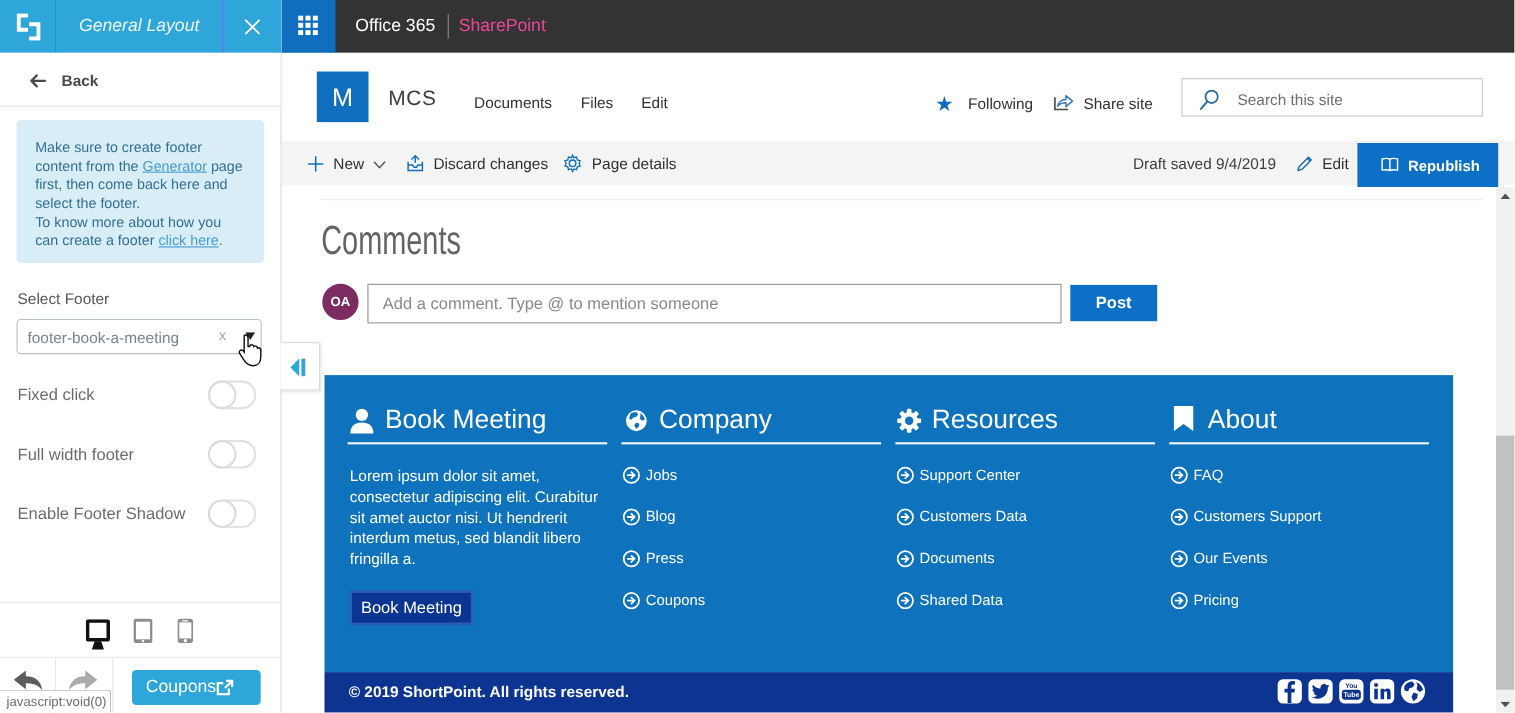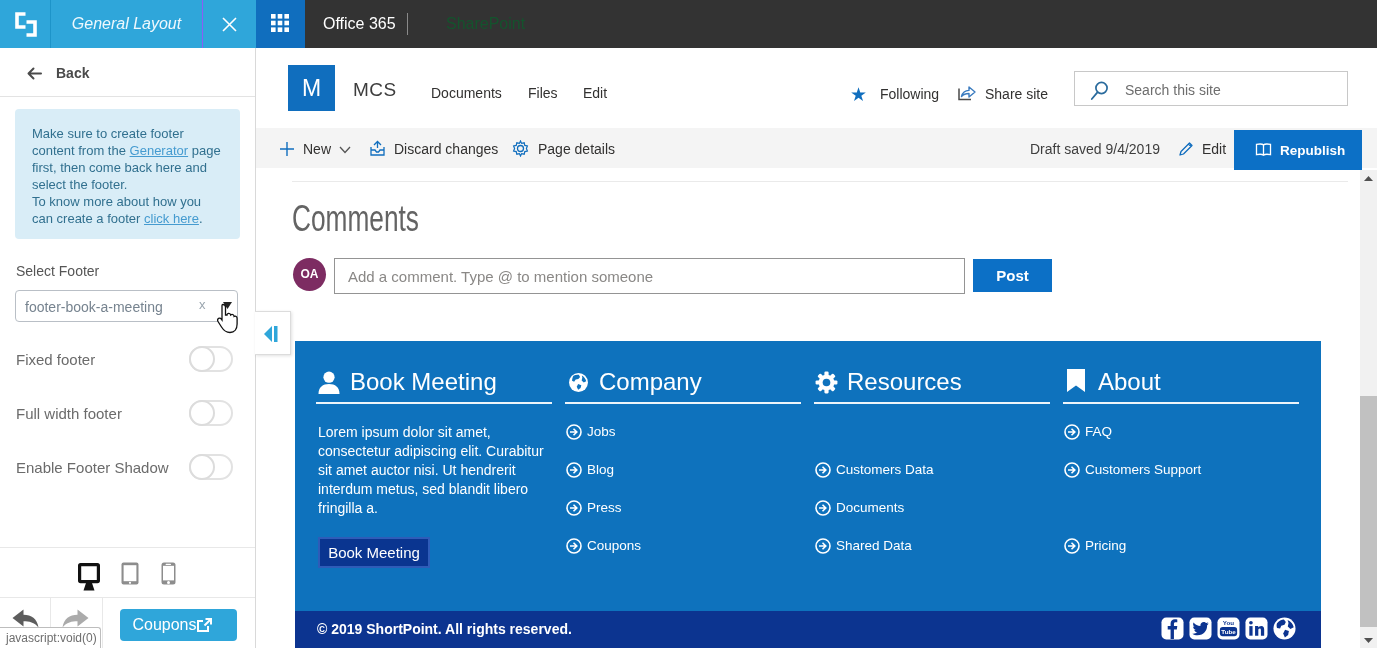--- a/index.html
+++ b/index.html
@@ -28,21 +28,21 @@
 #sep2 { left:0; top:597px; width:255px; height:1px; background:#e8e8e8; }
 .vsep { top:598px; width:1px; height:50px; background:#e8e8e8; }
 #publishbtn { left:120px; top:609px; width:117px; height:32px; background:#2fa6da; border-radius:4px; color:#fff; font-size:16px; text-align:center; line-height:32px; }
 #tooltip { left:0px; top:627px; width:101px; height:21px; background:#fff; border:1px solid #bdbdbd; border-left:none; border-bottom:none; border-top-right-radius:3px; font-size:12px; color:#6e6e6e; line-height:20px; padding-left:6px; z-index:40; }
 
 
 #topbar { left:255px; top:0; width:1122px; height:48px; background:#333333; }
 #launcher { left:255px; top:0; width:50px; height:48px; background:#106ebe; }
 #o365 { left:323px; top:0; height:48px; line-height:48px; color:#fff; font-size:16px; }
 #barsep { left:407px; top:13px; width:1px; height:22px; background:#8a8a8a; }
-#spTxt { left:417px; top:0; height:32px; line-height:48px; color:#14532d; font-size:16px;margin-left:29px; }
+#spTxt { left:417px; top:0; height:32px; line-height:48px; color:#ec4899; font-size:16px; }
 
 
 #siteheader { left:255px; top:48px; width:1122px; height:80px; background:#fff; }
 #mlogo { left:288px; top:65px; width:47px; height:46px; background:#106ebe; color:#fff; font-size:23px; text-align:center; line-height:46px; }
 #mcs { left:353px; top:79px; font-size:19px; color:#3d3d3d; letter-spacing:0.5px; }
 .navlink { top:85px; font-size:14px; color:#323130; }
 #searchbox { left:1074px; top:71px; width:274px; height:35px; border:1px solid #c8c8c8; background:#fff; }
 #searchtxt { left:1125px; top:82px; font-size:14px; color:#6d6d6d; }
 
 
@@ -230,20 +230,27 @@
         <rect x="9.8" y="17.4" width="4.4" height="6" rx="1.2" transform="rotate(45 12 12)"></rect>
         <rect x="9.8" y="0.6" width="4.4" height="6" rx="1.2" transform="rotate(90 12 12)"></rect>
         <rect x="9.8" y="17.4" width="4.4" height="6" rx="1.2" transform="rotate(90 12 12)"></rect>
         <rect x="9.8" y="0.6" width="4.4" height="6" rx="1.2" transform="rotate(135 12 12)"></rect>
         <rect x="9.8" y="17.4" width="4.4" height="6" rx="1.2" transform="rotate(135 12 12)"></rect>
       </g>
       <circle cx="12" cy="12" r="4" fill="#0e72bd"></circle>
     </svg>
     <div class="fhead" style="left:33px">Resources</div>
     <div class="fline"></div>
+    <div class="flink" style="top:81px">
+        <svg width="16" height="16" viewBox="0 0 16 16">
+          <circle cx="8" cy="8" r="7" fill="none" stroke="#fff" stroke-width="1.6"></circle>
+          <path d="M4 8 H10 M7.5 4.8 L10.8 8 L7.5 11.2" fill="none" stroke="#fff" stroke-width="1.6"></path>
+        </svg>
+        <span>Support Center</span>
+      </div>
     <div class="flink" style="top:119px">
         <svg width="16" height="16" viewBox="0 0 16 16">
           <circle cx="8" cy="8" r="7" fill="none" stroke="#fff" stroke-width="1.6"></circle>
           <path d="M4 8 H10 M7.5 4.8 L10.8 8 L7.5 11.2" fill="none" stroke="#fff" stroke-width="1.6"></path>
         </svg>
         <span>Customers Data</span>
       </div>
     <div class="flink" style="top:157px">
         <svg width="16" height="16" viewBox="0 0 16 16">
           <circle cx="8" cy="8" r="7" fill="none" stroke="#fff" stroke-width="1.6"></circle>
@@ -272,20 +279,27 @@
           <path d="M4 8 H10 M7.5 4.8 L10.8 8 L7.5 11.2" fill="none" stroke="#fff" stroke-width="1.6"></path>
         </svg>
         <span>FAQ</span>
       </div>
     <div class="flink" style="top:119px">
         <svg width="16" height="16" viewBox="0 0 16 16">
           <circle cx="8" cy="8" r="7" fill="none" stroke="#fff" stroke-width="1.6"></circle>
           <path d="M4 8 H10 M7.5 4.8 L10.8 8 L7.5 11.2" fill="none" stroke="#fff" stroke-width="1.6"></path>
         </svg>
         <span>Customers Support</span>
+      </div>
+    <div class="flink" style="top:157px">
+        <svg width="16" height="16" viewBox="0 0 16 16">
+          <circle cx="8" cy="8" r="7" fill="none" stroke="#fff" stroke-width="1.6"></circle>
+          <path d="M4 8 H10 M7.5 4.8 L10.8 8 L7.5 11.2" fill="none" stroke="#fff" stroke-width="1.6"></path>
+        </svg>
+        <span>Our Events</span>
       </div>
     <div class="flink" style="top:195px">
         <svg width="16" height="16" viewBox="0 0 16 16">
           <circle cx="8" cy="8" r="7" fill="none" stroke="#fff" stroke-width="1.6"></circle>
           <path d="M4 8 H10 M7.5 4.8 L10.8 8 L7.5 11.2" fill="none" stroke="#fff" stroke-width="1.6"></path>
         </svg>
         <span>Pricing</span>
       </div>
   </div>
 
@@ -350,21 +364,21 @@
   <div class="abs" id="ddbox"></div>
   <div class="abs" id="ddtxt">footer-book-a-meeting</div>
   <div class="abs" id="ddx">x</div>
   <svg class="abs" style="left:223px;top:302px" width="9" height="7" viewBox="0 0 9 7">
       <polygon points="0,0 9,0 4.5,7" fill="#222"></polygon>
     </svg>
 
   <svg class="abs" style="left:216px;top:303px;z-index:50" width="26" height="32" viewBox="0 0 26 32">
     <path d="M9 1.5 C10.5 1.5 11.5 2.5 11.5 4 V12 L13 12 C13 11 14 10.2 15 10.4 C16 10.5 16.5 11 16.7 12 C17.5 11.3 18.4 11.3 19.2 11.8 C19.9 12.2 20.1 12.8 20.1 13.5 C21 13 22 13.2 22.6 13.9 C23 14.4 23.1 15 23.1 15.7 V21 C23.1 26 20.5 29.5 16 29.5 C12 29.5 10 28 7.5 24 L4 18.5 C3.2 17.2 3.6 16 4.6 15.4 C5.7 14.8 6.7 15.2 7.5 16.3 L8 17 V4 C8 2.5 7.8 1.5 9 1.5 Z" fill="#fff" stroke="#111" stroke-width="1.3" transform="translate(-2,0)"></path>
   </svg>
-  <div class="abs togglelabel" style="left:16px;top:351px">Fixed footer</div>
+  <div class="abs togglelabel" style="left:16px;top:351px">Fixed click</div>
   <div class="abs toggle" style="left:189px;top:346px">
       <div class="knob"></div>
     </div>
   <div class="abs togglelabel" style="left:16px;top:405px">Full width footer</div>
   <div class="abs toggle" style="left:189px;top:400px">
       <div class="knob"></div>
     </div>
   <div class="abs togglelabel" style="left:16px;top:459px">Enable Footer Shadow</div>
   <div class="abs toggle" style="left:189px;top:454px">
       <div class="knob"></div>

